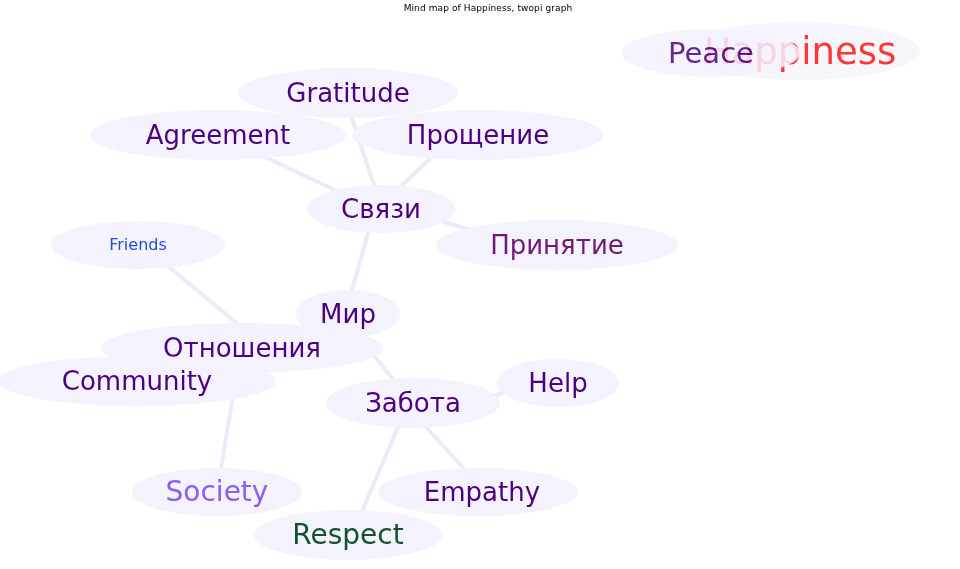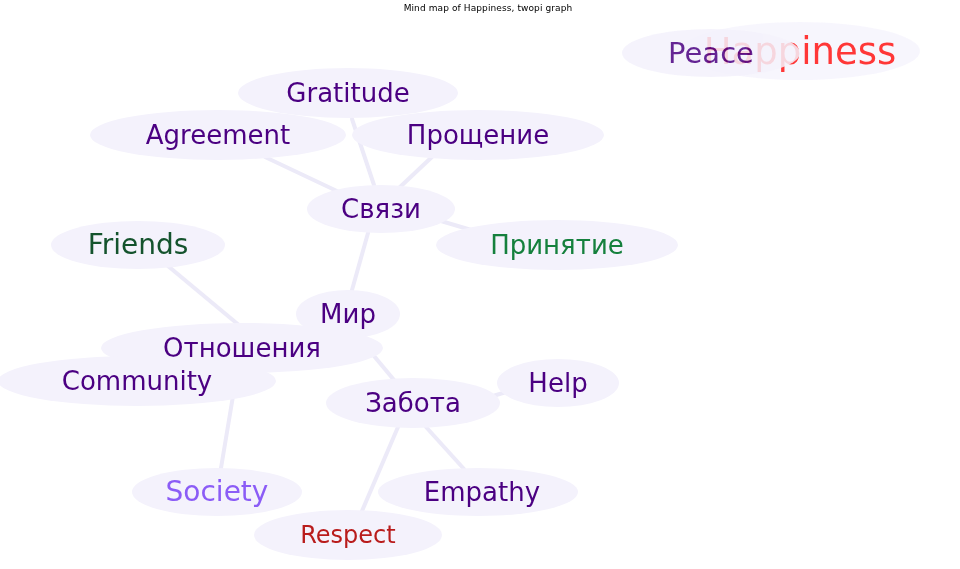--- a/index.html
+++ b/index.html
@@ -95,24 +95,24 @@
       <div class="node" style="left: 238px; top: 68px; width: 220px; height: 50px; background: rgb(244, 242, 252); opacity: 1; z-index: 3;">
         <span class="node-label" style="font-size: 26px; color: rgb(75, 0, 130);">Gratitude</span>
       </div>
       <div class="node" style="left: 352px; top: 110px; width: 252px; height: 50px; background: rgb(244, 242, 252); opacity: 1; z-index: 3;">
         <span class="node-label" style="font-size: 26px; color: rgb(75, 0, 130);">Прощение</span>
       </div>
       <div class="node" style="left: 307px; top: 185px; width: 148px; height: 48px; background: rgb(244, 242, 252); opacity: 1; z-index: 4;">
         <span class="node-label" style="font-size: 26px; color: rgb(75, 0, 130);">Связи</span>
       </div>
       <div class="node" style="left: 436px; top: 220px; width: 242px; height: 50px; background: rgb(244, 242, 252); opacity: 1; z-index: 3;">
-        <span class="node-label" style="font-size: 26px; color: #15803d;">Принятие</span>
+        <span class="node-label" style="font-size: 26px; color: #701a75;">Принятие</span>
       </div>
       <div class="node" style="left: 51px; top: 221px; width: 174px; height: 48px; background: rgb(244, 242, 252); opacity: 1; z-index: 3;">
-        <span class="node-label" style="font-size: 28px; color: #14532d;">Friends</span>
+        <span class="node-label" style="font-size: 16px; color: #1d4ed8;">Friends</span>
       </div>
       <div class="node" style="left: 296px; top: 290px; width: 104px; height: 48px; background: rgb(244, 242, 252); opacity: 1; z-index: 3;">
         <span class="node-label" style="font-size: 26px; color: rgb(75, 0, 130);">Мир</span>
       </div>
       <div class="node" style="left: 101px; top: 323px; width: 282px; height: 50px; background: rgb(244, 242, 252); opacity: 1; z-index: 3;">
         <span class="node-label" style="font-size: 26px; color: rgb(75, 0, 130);">Отношения</span>
       </div>
       <div class="node" style="left: -2px; top: 356px; width: 278px; height: 50px; background: rgb(244, 242, 252); opacity: 1; z-index: 3;">
         <span class="node-label" style="font-size: 26px; color: rgb(75, 0, 130);">Community</span>
       </div>
@@ -122,17 +122,17 @@
       <div class="node" style="left: 497px; top: 359px; width: 122px; height: 48px; background: rgb(244, 242, 252); opacity: 1; z-index: 3;">
         <span class="node-label" style="font-size: 26px; color: rgb(75, 0, 130);">Help</span>
       </div>
       <div class="node" style="left: 132px; top: 468px; width: 170px; height: 48px; background: rgb(244, 242, 252); opacity: 1; z-index: 3;">
         <span class="node-label" style="font-size: 28px; color: #8b5cf6;">Society</span>
       </div>
       <div class="node" style="left: 378px; top: 468px; width: 200px; height: 48px; background: rgb(244, 242, 252); opacity: 1; z-index: 3;">
         <span class="node-label" style="font-size: 26px; color: rgb(75, 0, 130); margin-left: 8px;">Empathy</span>
       </div>
       <div class="node" style="left: 254px; top: 510px; width: 188px; height: 50px; background: rgb(244, 242, 252); opacity: 1; z-index: 3;">
-        <span class="node-label" style="font-size: 24px; color: #b91c1c;">Respect</span>
+        <span class="node-label" style="font-size: 28px; color: #14532d;">Respect</span>
       </div>
     </div>
 
 </div>
 
 </body></html>

